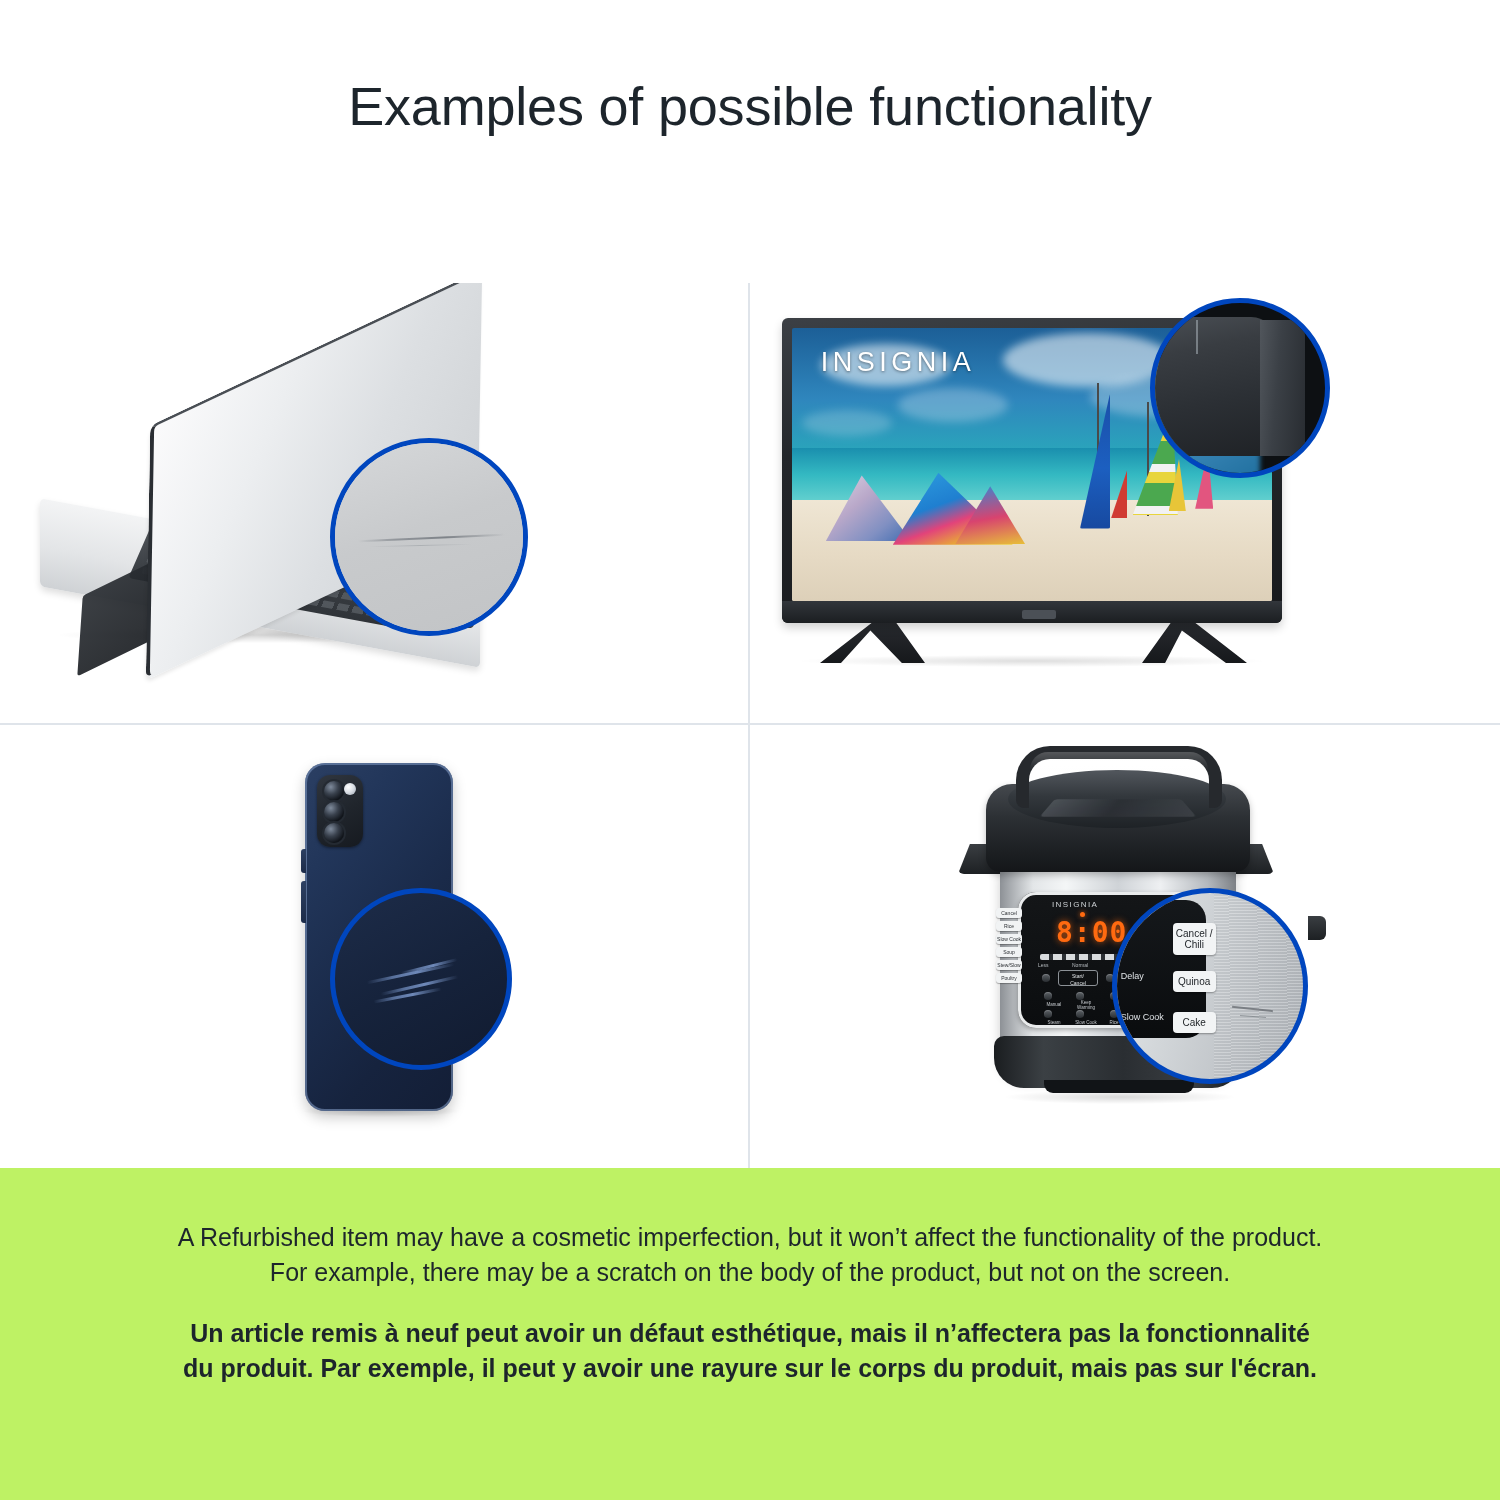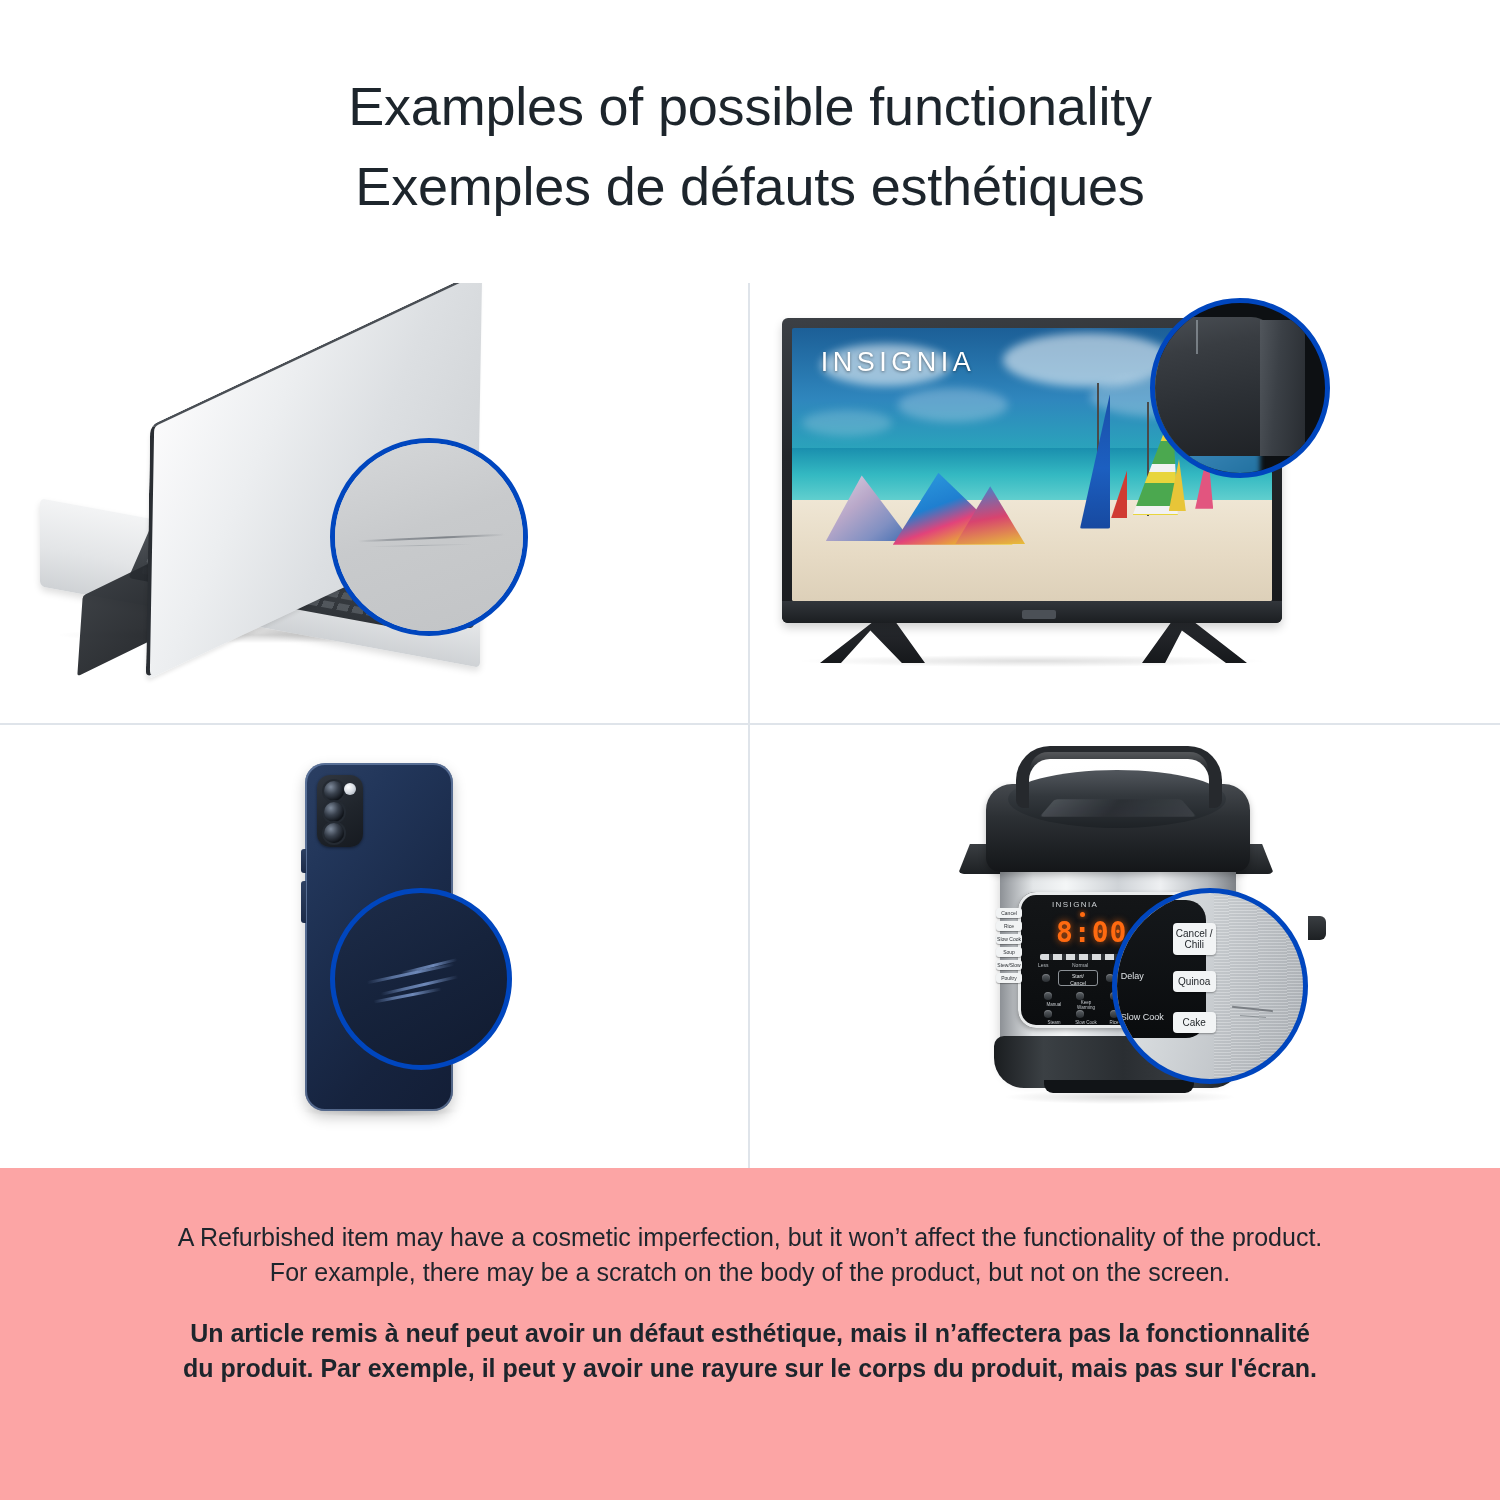--- a/index.html
+++ b/index.html
@@ -436,37 +436,36 @@
     background:rgba(95,100,106,.7); transform:rotate(6deg);
   }
   .mag-cooker .cscratch2{
     position:absolute; left:66%; top:66%; width:14%; height:1px;
     background:rgba(110,116,122,.6); transform:rotate(4deg);
   }
 
   
   .footer {
     position:absolute; left:0; top:1168px; width:1500px; height:332px;
-    background:#fca5a5;
+    background:#bef264;
   }
   .footer-inner { padding:52px 175px 0 175px; }
   .para {
     text-align:center; font-size:25px; line-height:35px;
     color:#1d252c; font-weight:400;
   }
   .para.second { margin-top:26px;font-weight:bold; }
 </style>
 </head>
 <body>
 
 <div class="page">
 
   <div class="title-block">
     <div class="title-line">Examples of possible functionality</div>
-    <div class="title-line">Exemples de défauts esthétiques</div>
   </div>
 
   <div class="grid">
 
     <div class="divider-v"></div>
     <div class="divider-h"></div>
 
     <div class="cell cell-tl">
       <div class="laptop-wrap">
         <div class="laptop-shadow"></div>

